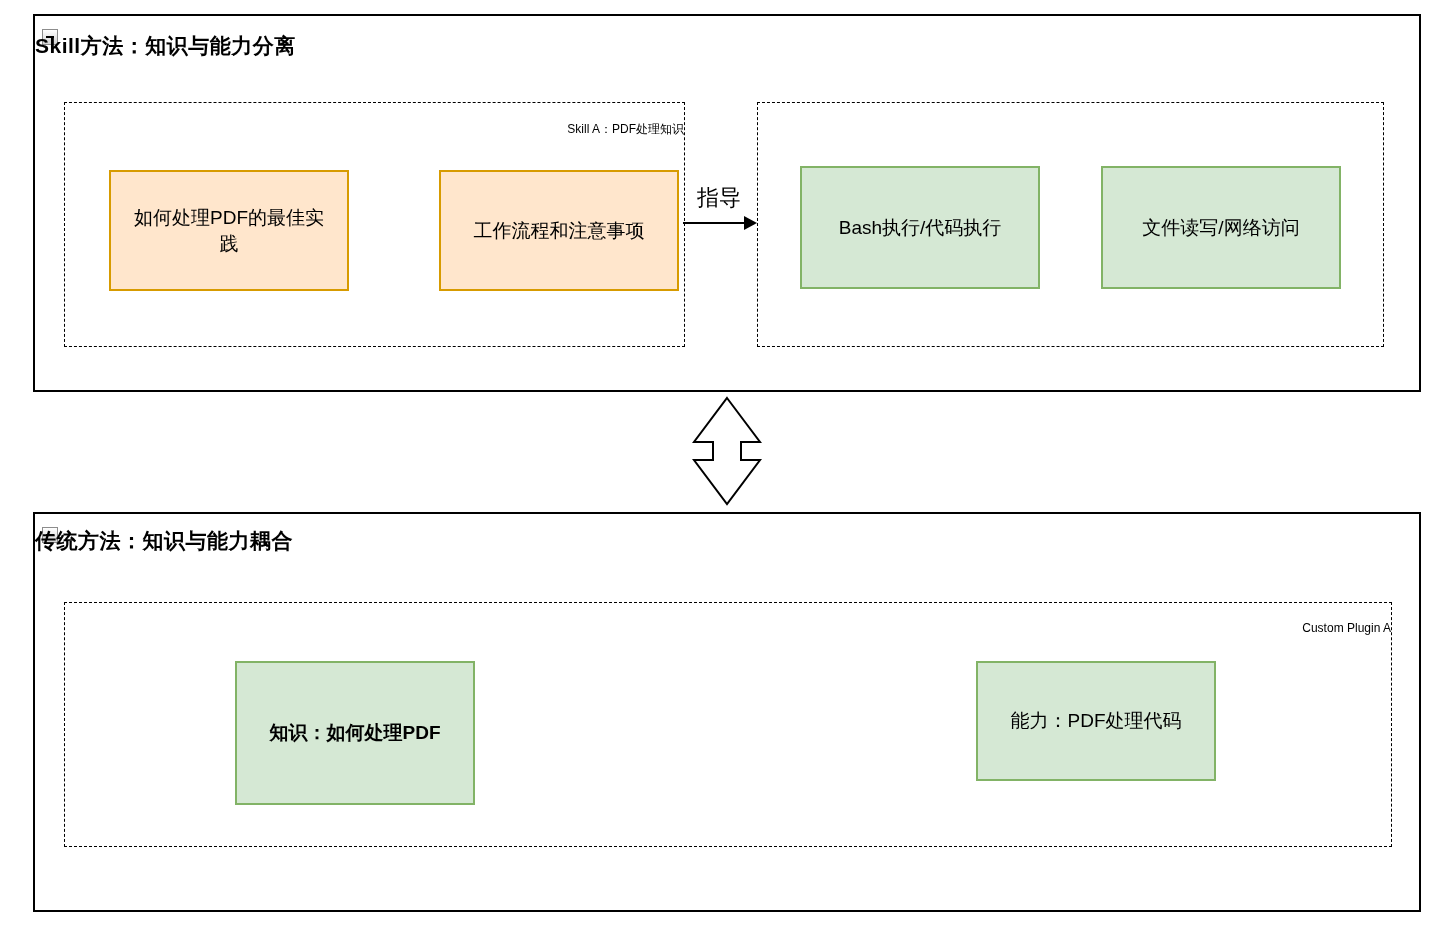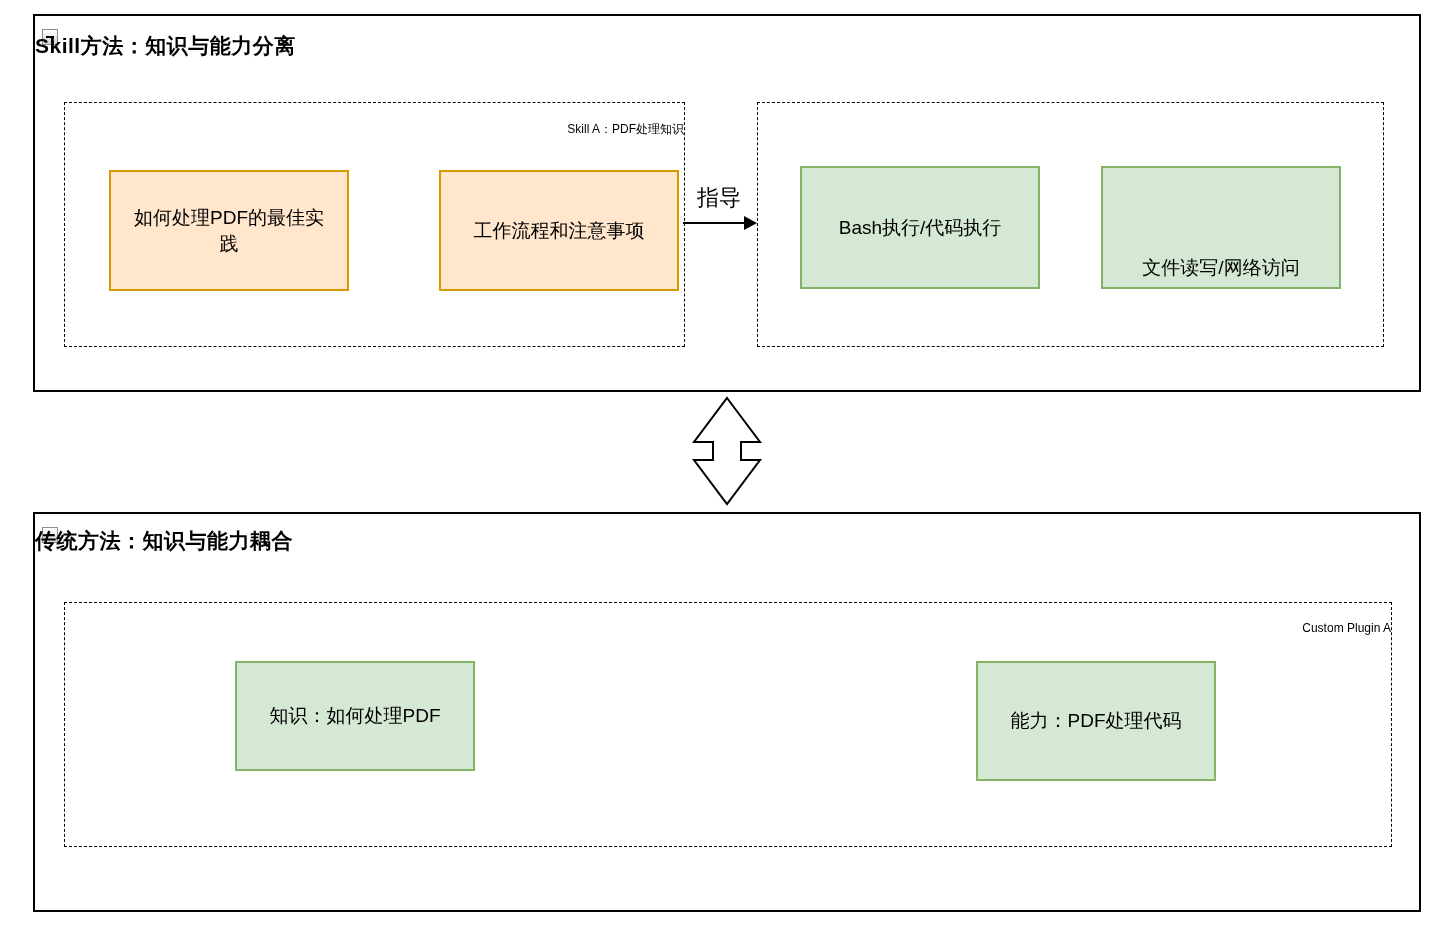--- a/index.html
+++ b/index.html
@@ -81,23 +81,23 @@
   .node.capability {
     background: var(--capability-fill, #D5E8D4);
     border: 2px solid var(--capability-border, #82B366);
   }
 
   
   .node.n1 { left: 44px;  top: 67px; width: 240px; height: 121px; }
   .node.n2 { left: 326px; top: 67px; width: 240px; height: 121px; margin-left: 48px; }
   
   .node.n3 { left: 42px;  top: 63px; width: 240px; height: 123px; }
-  .node.n4 { left: 343px; top: 63px; width: 240px; height: 123px; align-items: flex-end; }
+  .node.n4 { left: 343px; top: 63px; width: 240px; height: 123px; }
   
-  .node.n5 { left: 170px; top: 58px; width: 240px; height: 110px; }
+  .node.n5 { left: 170px; top: 58px; width: 240px; height: 144px; font-weight: bold; }
   .node.n6 { left: 911px; top: 58px; width: 240px; height: 120px; }
 
   .edge-label {
     position: absolute;
     left: 681px; top: 183px;
     width: 76px;
     text-align: center;
     font-size: 22px;
     background: transparent;
   }

